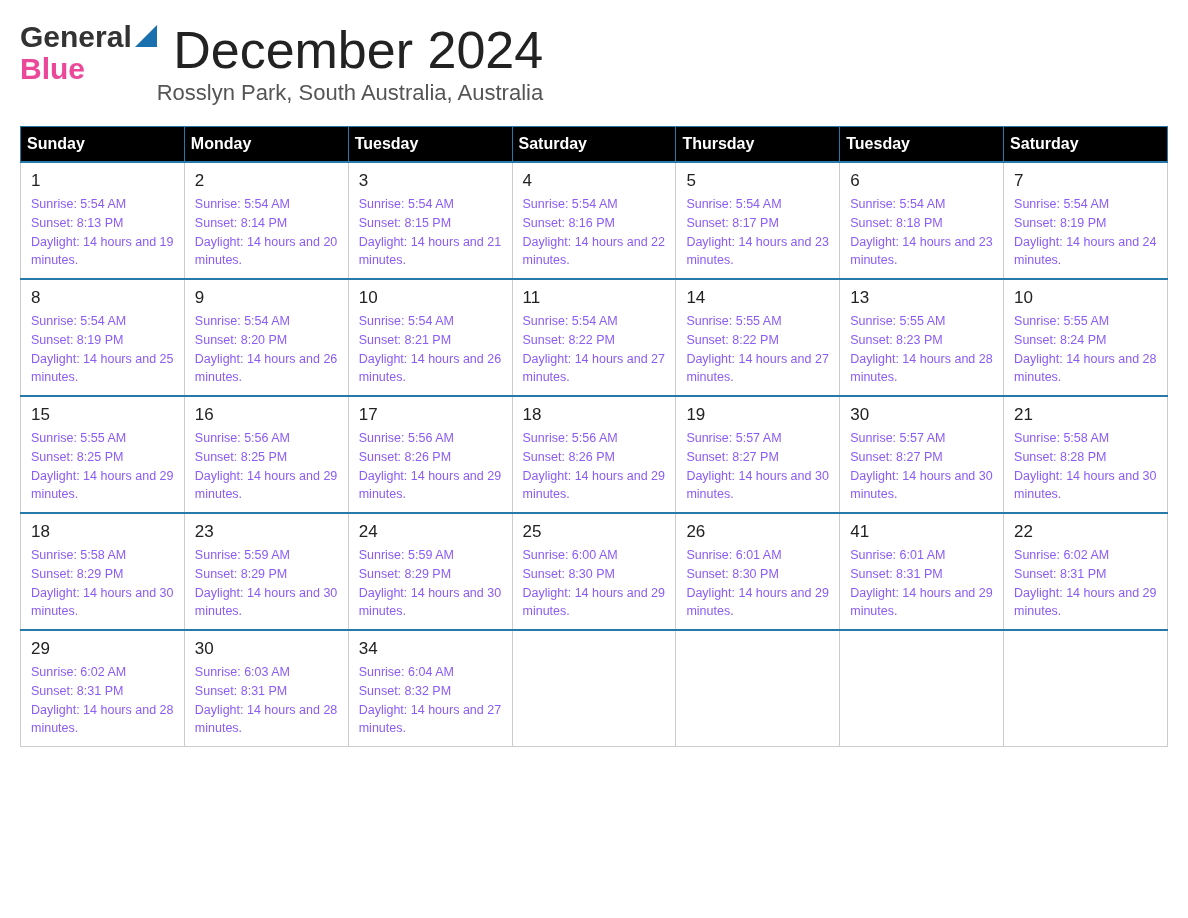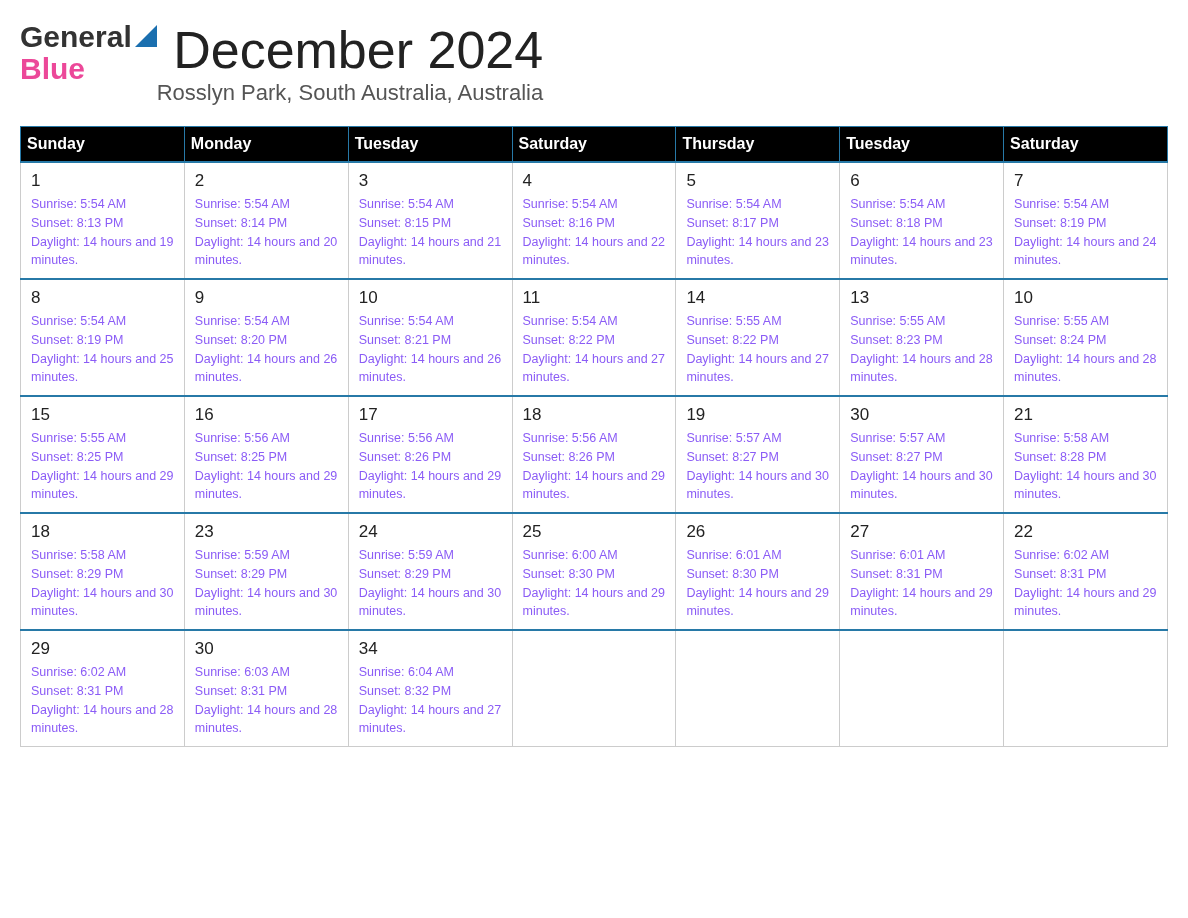--- a/index.html
+++ b/index.html
@@ -221,21 +221,21 @@
         </td>
         <td>
           <div class="day-number">25</div>
           <div class="day-info">Sunrise: 6:00 AM<br>Sunset: 8:30 PM<br>Daylight: 14 hours and 29 minutes.</div>
         </td>
         <td>
           <div class="day-number">26</div>
           <div class="day-info">Sunrise: 6:01 AM<br>Sunset: 8:30 PM<br>Daylight: 14 hours and 29 minutes.</div>
         </td>
         <td>
-          <div class="day-number">27</div>
+          <div class="day-number">41</div>
           <div class="day-info">Sunrise: 6:01 AM<br>Sunset: 8:31 PM<br>Daylight: 14 hours and 29 minutes.</div>
         </td>
         <td>
           <div class="day-number">22</div>
           <div class="day-info">Sunrise: 6:02 AM<br>Sunset: 8:31 PM<br>Daylight: 14 hours and 29 minutes.</div>
         </td>
       </tr>
       <tr>
         <td>
           <div class="day-number">29</div>

